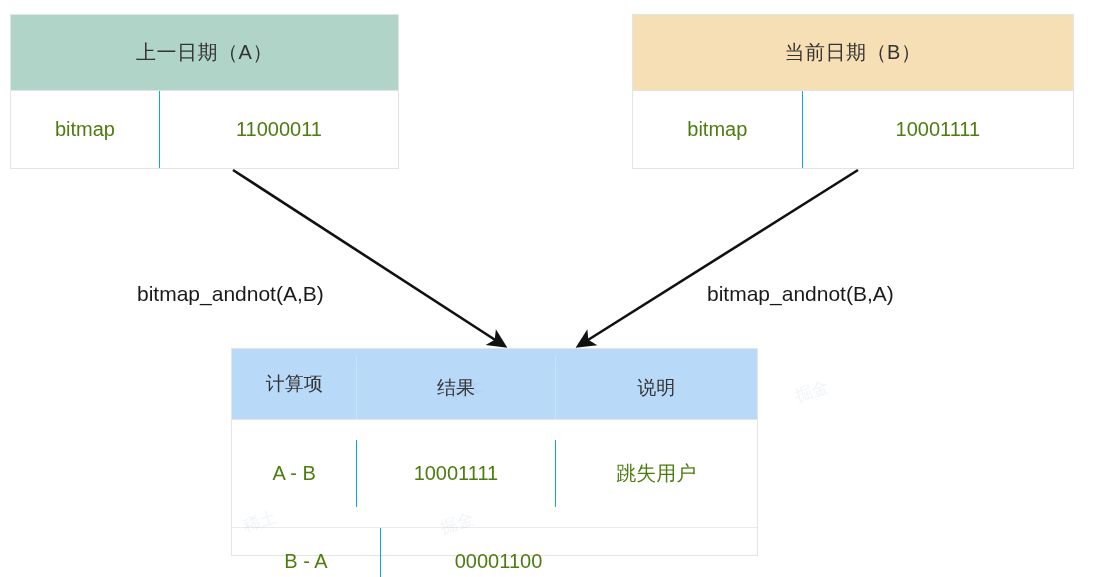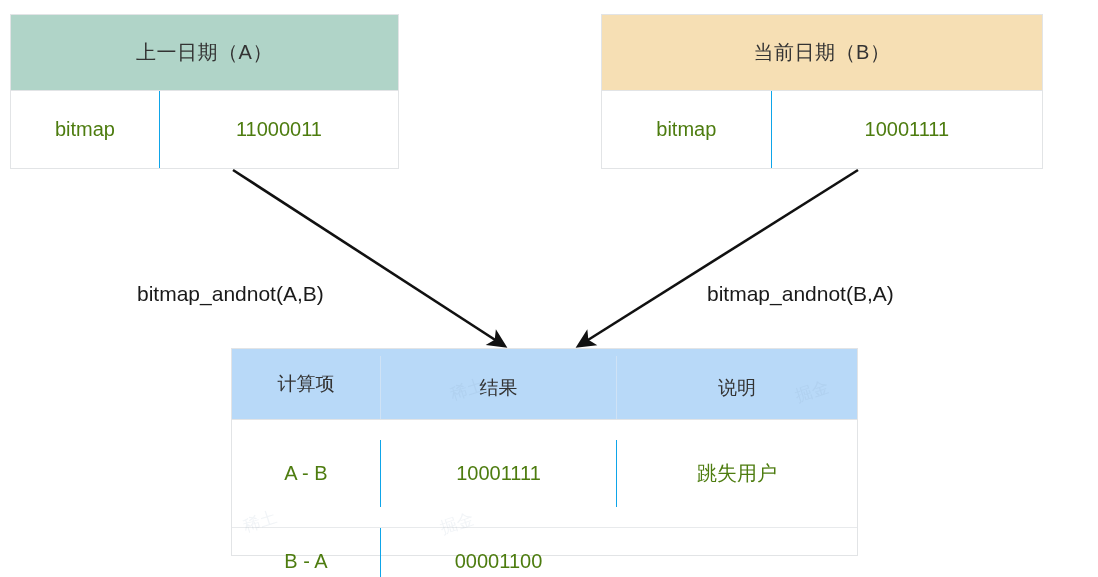--- a/index.html
+++ b/index.html
@@ -63,38 +63,38 @@
   #table-a .hdr {
     height: 76px;
     background: #b0d4c8;
   }
   #table-a .row { height: 77px; }
   #table-a .cell.c0 { width: 169px; }
   #table-a .cell.c1 { width: 273px; }
 
   
   #table-b {
-    left: 601px;
+    left: 632px;
     top: 14px;
     width: 442px;
     height: 155px;
   }
   #table-b .hdr {
     height: 76px;
     background: #f6dfb4;
   }
   #table-b .row { height: 77px; }
   #table-b .cell.c0 { width: 169px; }
   #table-b .cell.c1 { width: 272px; }
 
   
   #table-result {
     left: 231px;
     top: 348px;
-    width: 627px;
+    width: 527px;
     height: 208px;
   }
   #table-result .hdr-row {
     box-sizing: border-box;
     display: flex;
     height: 71px;
     background: #b8d9f8;
     border-bottom: 1px solid #e2e4e6;
   }
   #table-result .hdr-cell {

